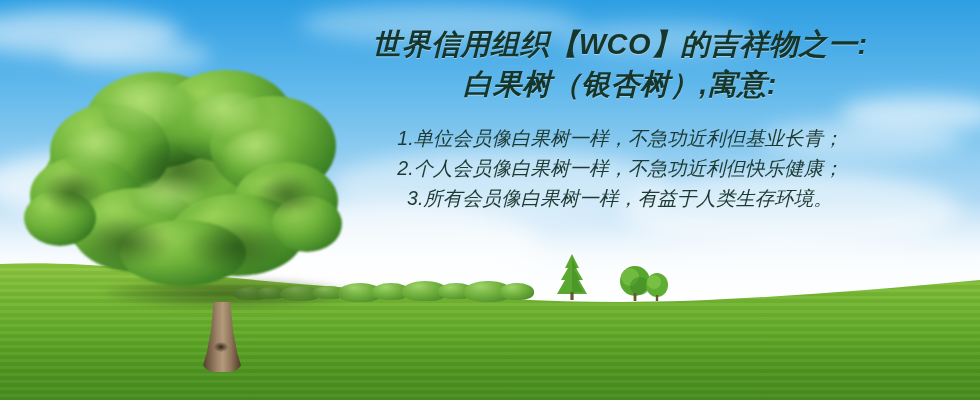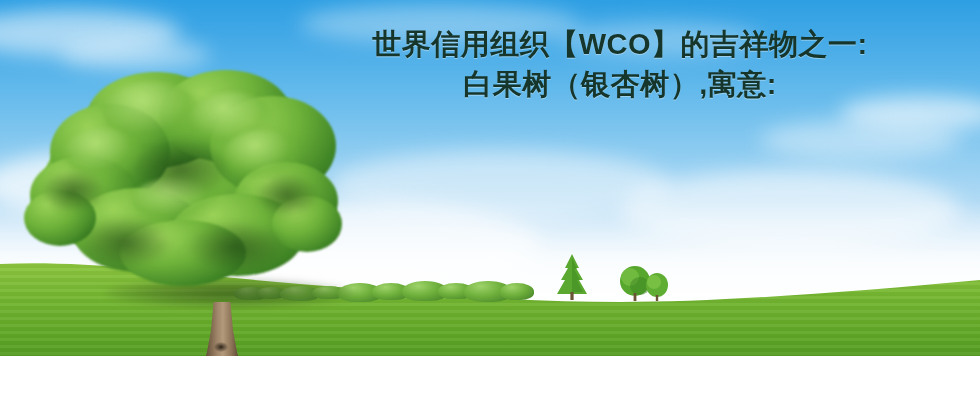--- a/index.html
+++ b/index.html
@@ -1,22 +1,23 @@
 <!DOCTYPE html>
 <html><head>
 <meta charset="utf-8">
 <style>
   html,body{margin:0;padding:0;background:#fff;}
   body{font-family:"Liberation Sans","DejaVu Sans",sans-serif;}
 
   #banner{
     position:relative;
-    width:980px;height:356px;
+    width:980px;height:400px;
     overflow:hidden;
     user-select:none;
+    font-style:italic;
   }
 
   
   .sky{
     position:absolute;left:0;top:0;width:980px;height:400px;
     background:linear-gradient(to bottom,
       #2e9fe3 0%,
       #45aae7 10%,
       #66bbec 24%,
       #93cef1 40%,
@@ -236,15 +237,20 @@
       <u style="left:22px;  top:100px; width:62px; height:42px;"></u>
       <u style="left:236px; top:104px; width:62px; height:42px;"></u>
     </div>
     <div class="trunk"></div>
     <div class="trunk-knot"></div>
   </div>
 
   <div class="copy">
     <div class="title-line">世界信用组织【WCO】的吉祥物之一:</div>
     <div class="title-line title-2">白果树（银杏树）,寓意:</div>
+    <div class="bullets">
+      <div>1.单位会员像白果树一样，不急功近利但基业长青；</div>
+      <div>2.个人会员像白果树一样，不急功近利但快乐健康；</div>
+      <div>3.所有会员像白果树一样，有益于人类生存环境。</div>
+    </div>
   </div>
 
 </div>
 
 </body></html>

